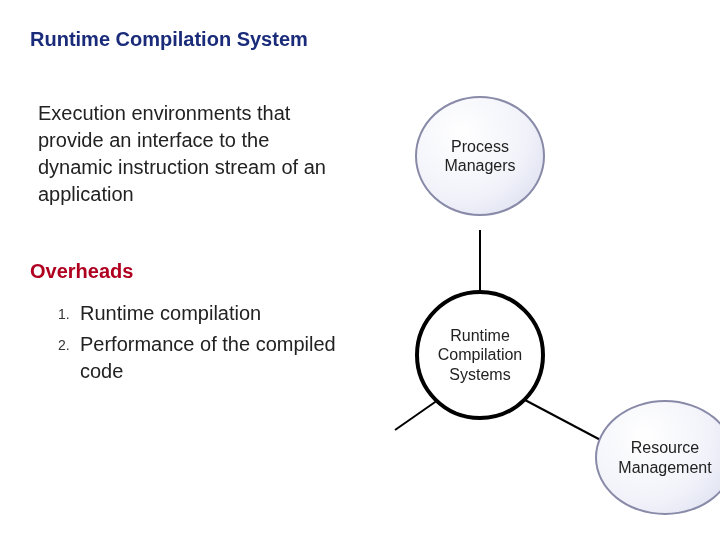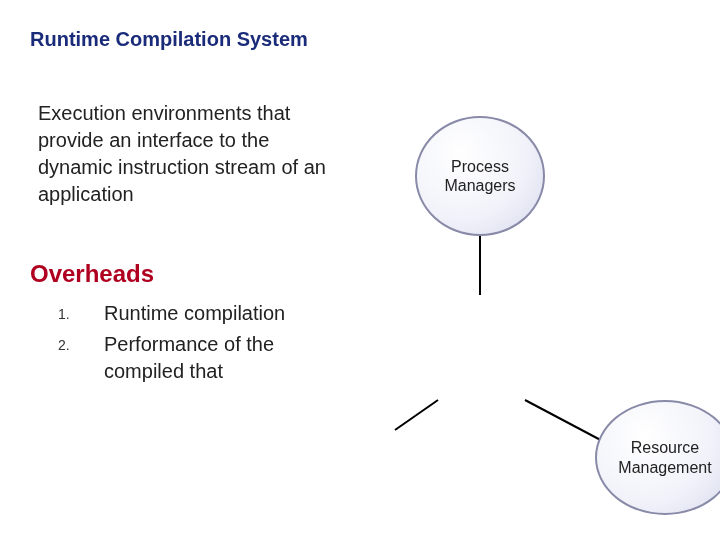--- a/index.html
+++ b/index.html
@@ -25,36 +25,36 @@
     left: 38px;
     width: 310px;
     font-size: 20px;
     color: #222;
     line-height: 1.35;
   }
   .subheading {
     position: absolute;
     top: 260px;
     left: 30px;
-    font-size: 24px;
+    font-size: 20px;
     font-weight: bold;
     color: #b00020;
   }
   .list {
     position: absolute;
     top: 300px;
     left: 58px;
     width: 300px;
     font-size: 20px;
     color: #222;
     line-height: 1.35;
   }
   .list-row { display: flex; margin-bottom: 4px; }
   .num { font-size: 14px; color: #333; width: 22px; padding-top: 5px; }
-  .item-text { flex: 1; margin-left: 24px; }
+  .item-text { flex: 1; }
   
   .diagram {
     position: absolute;
     left: 0; top: 0; width: 720px; height: 540px;
     pointer-events: none;
   }
   .node {
     position: absolute;
     border-radius: 50%;
     display: flex;
@@ -66,21 +66,21 @@
     line-height: 1.2;
     background: radial-gradient(circle at 35% 30%, #ffffff 0%, #f2f3fa 55%, #d6d9ec 100%);
     border: 2px solid #888aa8;
   }
   .node-center {
     left: 415px; top: 290px; width: 130px; height: 130px;
     border: 4px solid #000;
     background: #fff;
   }
   .node-top {
-    left: 415px; top: 116px; width: 130px; height: 120px;
+    left: 415px; top: 96px; width: 130px; height: 120px;
   }
   .node-bl {
     left: 290px; top: 400px; width: 140px; height: 110px;
   }
   .node-br {
     left: 595px; top: 400px; width: 140px; height: 115px;
   }
   svg.lines {
     position: absolute;
     left: 0; top: 0;
@@ -96,25 +96,26 @@
 
 <div class="subheading">Overheads</div>
 
 <div class="list">
   <div class="list-row">
     <div class="num">1.</div>
     <div class="item-text">Runtime compilation</div>
   </div>
   <div class="list-row">
     <div class="num">2.</div>
-    <div class="item-text">Performance of the compiled that</div>
+    <div class="item-text">Performance of the compiled code</div>
   </div>
 </div>
 
 <div class="diagram">
   <svg class="lines">
     <line x1="480" y1="230" x2="480" y2="295" stroke="#000" stroke-width="2"></line>
     <line x1="438" y1="400" x2="395" y2="430" stroke="#000" stroke-width="2"></line>
     <line x1="525" y1="400" x2="610" y2="445" stroke="#000" stroke-width="2"></line>
   </svg>
   <div class="node node-top">Process Managers</div>
+  <div class="node node-center">Runtime Compilation Systems</div>
   <div class="node node-br">Resource Management</div>
 </div>
 
 </body></html>

